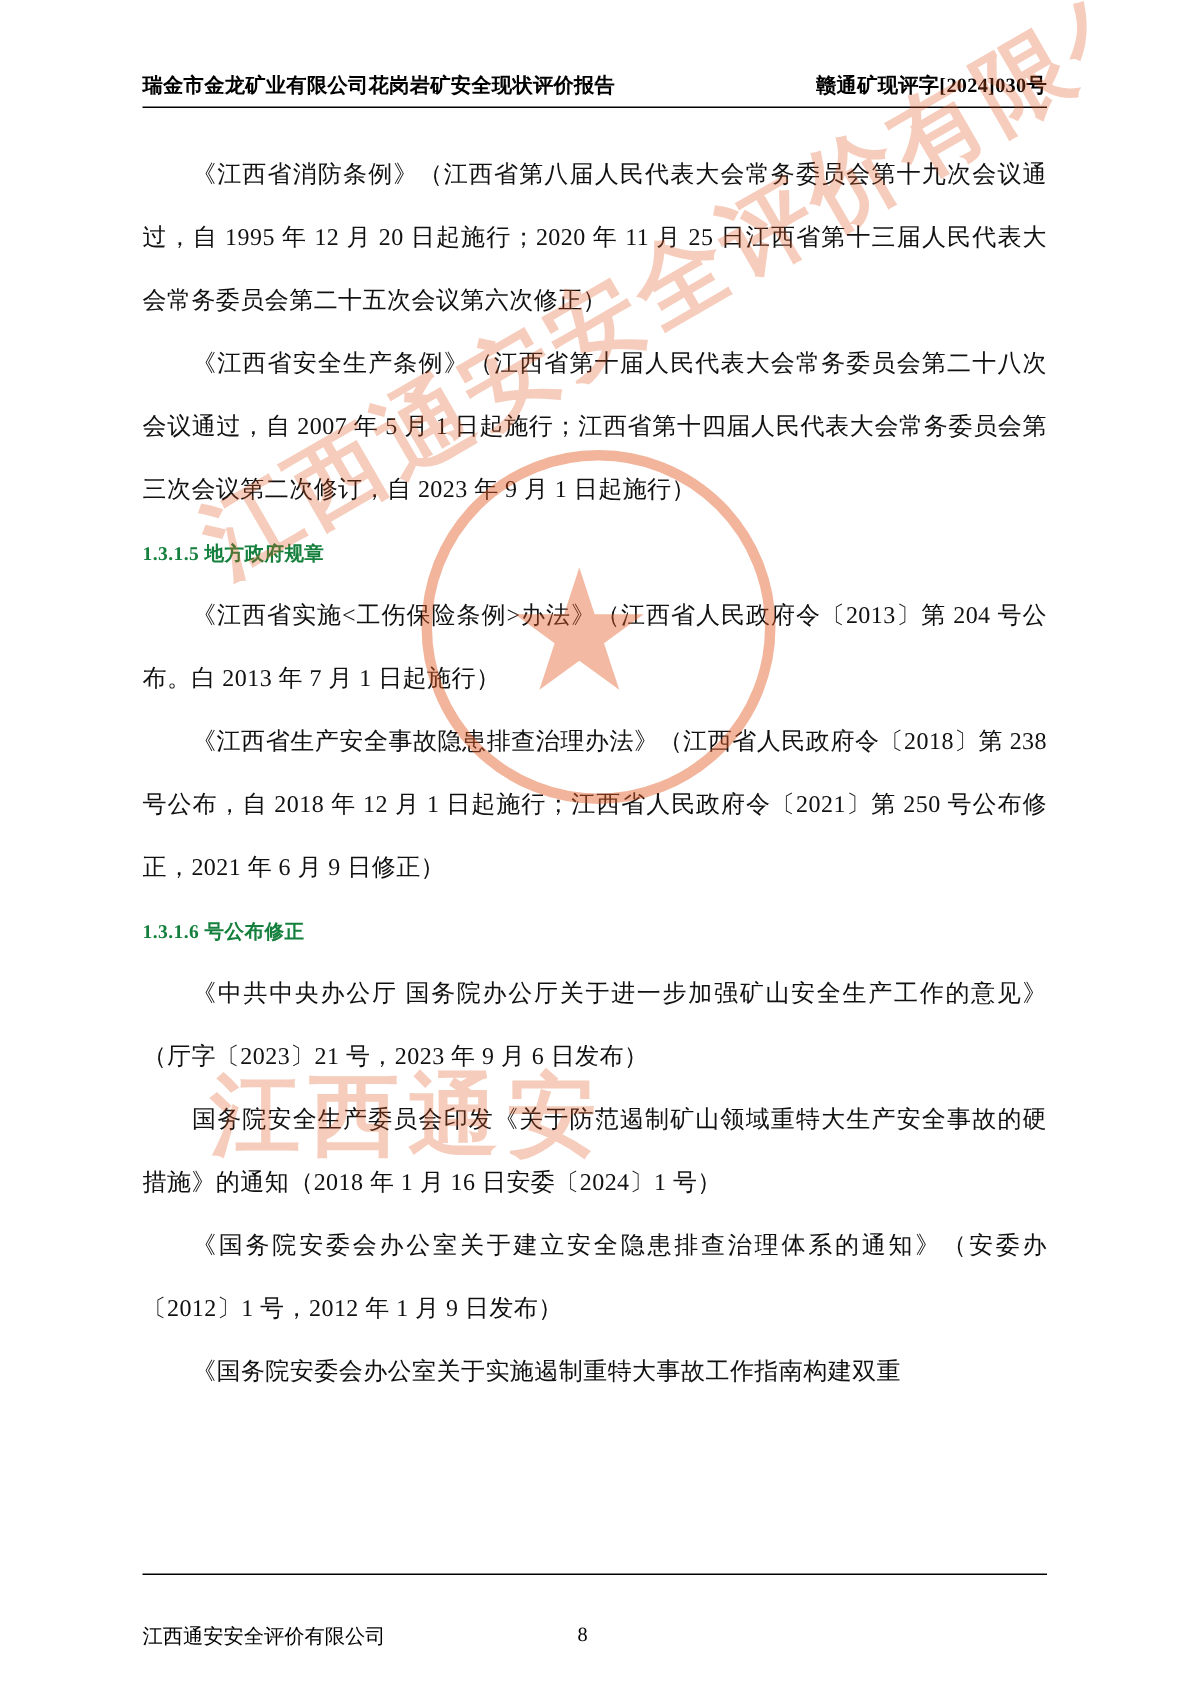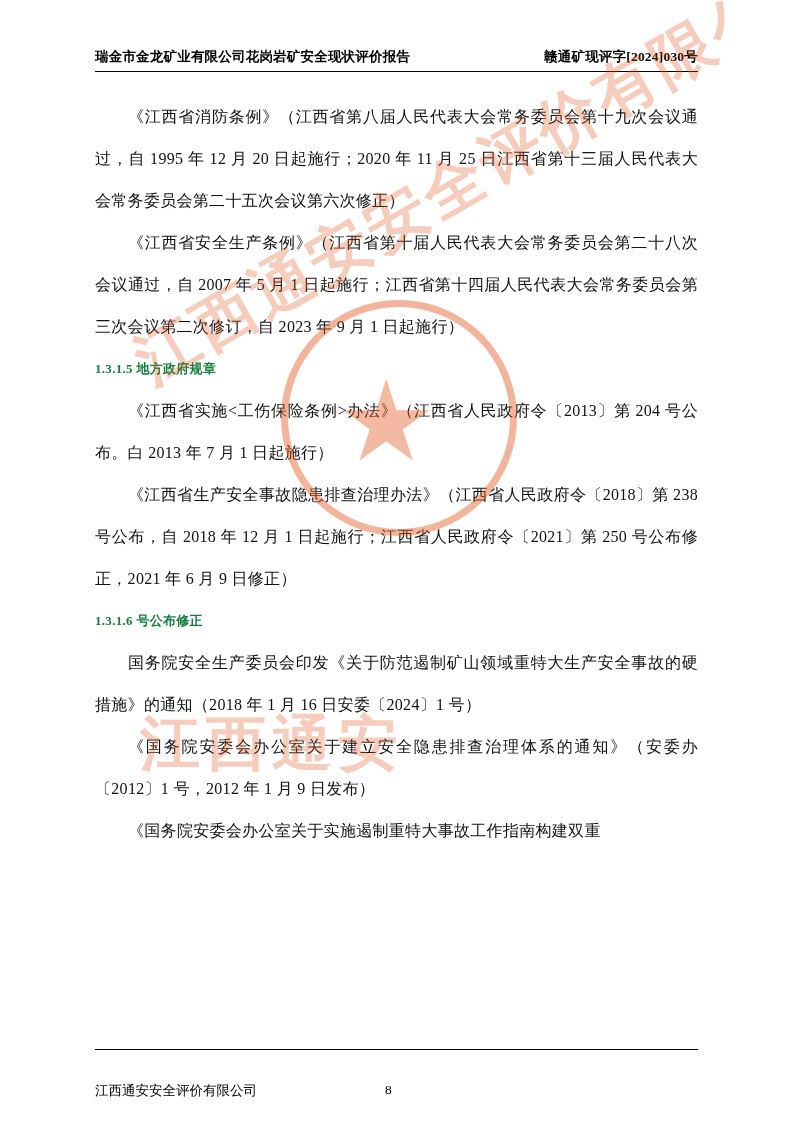--- a/index.html
+++ b/index.html
@@ -174,20 +174,21 @@
     </div>
     <div class="header-rule"></div>
 
     <div class="body">
         <p class="ind">《江西省消防条例》（江西省第八届人民代表大会常务委员会第十九次会议通过，自 1995 年 12 月 20 日起施行；2020 年 11 月 25 日江西省第十三届人民代表大会常务委员会第二十五次会议第六次修正）</p>
         <p class="ind">《江西省安全生产条例》（江西省第十届人民代表大会常务委员会第二十八次会议通过，自 2007 年 5 月 1 日起施行；江西省第十四届人民代表大会常务委员会第三次会议第二次修订，自 2023 年 9 月 1 日起施行）</p>
         <h3>1.3.1.5 地方政府规章</h3>
         <p class="ind">《江西省实施&lt;工伤保险条例&gt;办法》（江西省人民政府令〔2013〕第 204 号公布。白 2013 年 7 月 1 日起施行）</p>
         <p class="ind">《江西省生产安全事故隐患排查治理办法》（江西省人民政府令〔2018〕第 238 号公布，自 2018 年 12 月 1 日起施行；江西省人民政府令〔2021〕第 250 号公布修正，2021 年 6 月 9 日修正）</p>
         <h3>1.3.1.6 号公布修正</h3>
+        <p class="ind">《中共中央办公厅 国务院办公厅关于进一步加强矿山安全生产工作的意见》（厅字〔2023〕21 号，2023 年 9 月 6 日发布）</p>
         <p class="ind">国务院安全生产委员会印发《关于防范遏制矿山领域重特大生产安全事故的硬措施》的通知（2018 年 1 月 16 日安委〔2024〕1 号）</p>
         <p class="ind">《国务院安委会办公室关于建立安全隐患排查治理体系的通知》（安委办〔2012〕1 号，2012 年 1 月 9 日发布）</p>
         <p class="ind">《国务院安委会办公室关于实施遏制重特大事故工作指南构建双重</p>
       </div>
 
   </div>
 
   <div class="footer-rule"></div>
   <div class="footer">
     <span class="f-left">江西通安安全评价有限公司</span>

